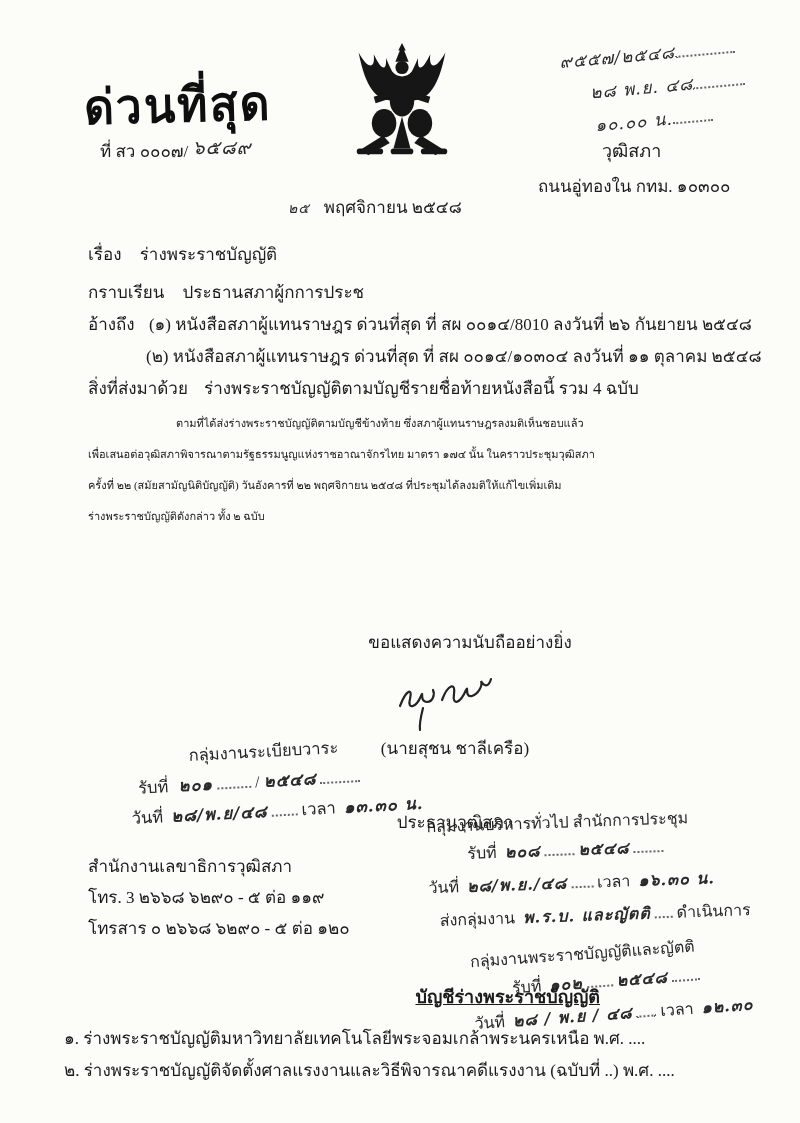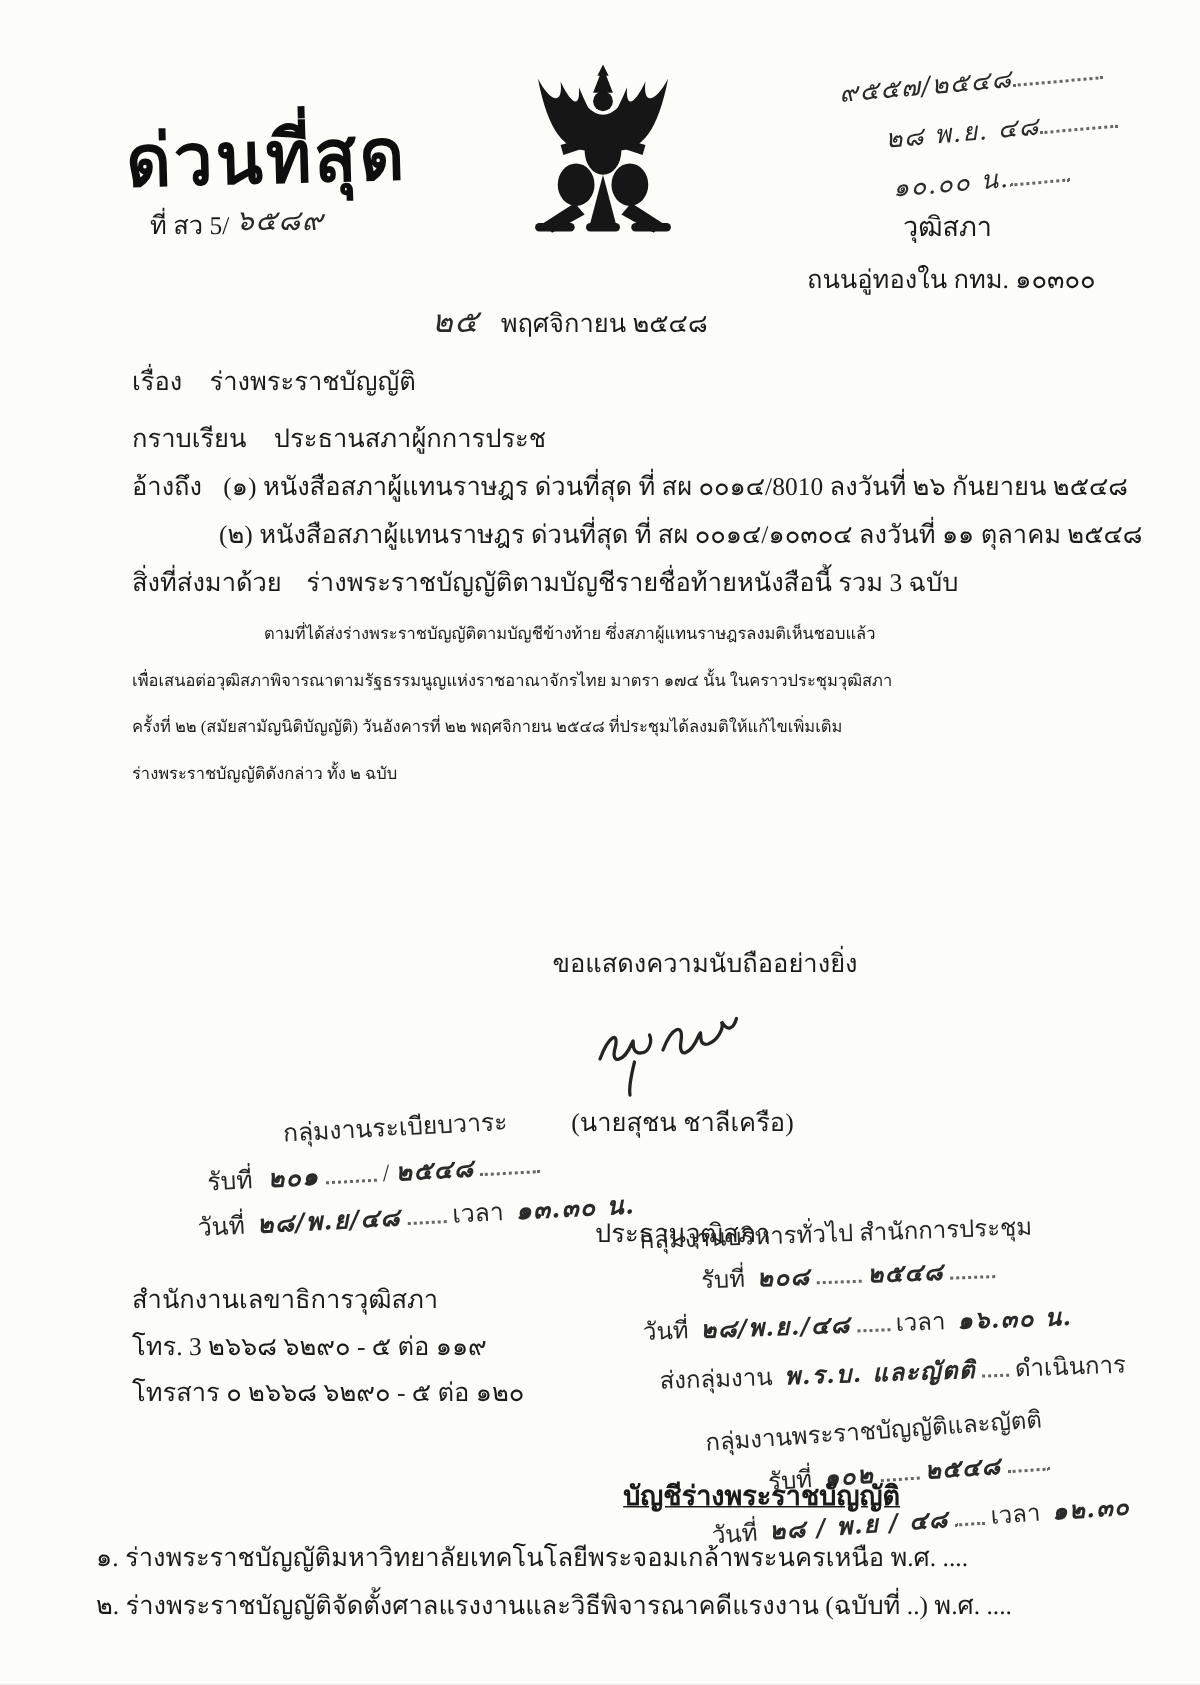--- a/index.html
+++ b/index.html
@@ -32,21 +32,21 @@
   svg{display:block;}
 </style>
 </head>
 <body>
 
 <div class="page">
 
   <div class="abs urgent" style="left:84px;top:68px;">ด่วนที่สุด</div>
 
   <div class="abs print" style="left:100px;top:138px;font-size:17px;">
-    <span>ที่ สว 5/</span>
+    <span>ที่ สว ๐๐๐๗/</span>
     <span class="hand" style="font-size:19px;position:relative;top:-3px;">๖๕๘๙</span>
   </div>
 
   <div class="abs" style="left:336px;top:42px;">
     <svg width="132" height="134" viewBox="0 0 140 140">
       <g fill="#161616">
         <path d="M70 2 L63 20 L77 20 Z"></path>
         <path d="M66 8 L70 0 L74 8 Z"></path>
         <circle cx="70" cy="26" r="7"></circle>
         <path d="M59 30 Q70 41 81 30 L78 44 Q70 50 62 44 Z"></path>
@@ -70,21 +70,21 @@
   <div class="abs notes hand" style="left:562px;top:40px;transform:rotate(-5deg);font-size:17px;">
     <span class="line"><span>๙๕๕๗/๒๕๔๘</span><span class="dots" style="width:60px;"></span></span>
     <span class="line" style="margin-left:28px;margin-top:6px;"><span>๒๘ พ.ย. ๔๘</span><span class="dots" style="width:52px;"></span></span>
     <span class="line" style="margin-left:30px;margin-top:6px;"><span>๑๐.๐๐ น.</span><span class="dots" style="width:40px;"></span></span>
   </div>
 
   <div class="abs print" style="left:602px;top:139px;font-size:18px;">วุฒิสภา</div>
   <div class="abs print" style="left:538px;top:176px;">ถนนอู่ทองใน  กทม. ๑๐๓๐๐</div>
 
   <div class="abs" style="left:288px;top:197px;">
-    <span class="hand" style="font-size:21px;">๒๕</span>
+    <span class="hand" style="font-size:14px;">๒๕</span>
     <span class="print" style="margin-left:10px;">พฤศจิกายน ๒๕๔๘</span>
   </div>
 
   <div class="abs print" style="left:88px;top:244px;">
     <span>เรื่อง</span>
     <span style="margin-left:14px;">ร่างพระราชบัญญัติ</span>
   </div>
 
   <div class="abs print" style="left:88px;top:282px;">
     <span>กราบเรียน</span>
@@ -92,21 +92,21 @@
   </div>
 
   <div class="abs print" style="left:88px;top:314px;white-space:nowrap;">
     <span>อ้างถึง</span>
     <span style="margin-left:10px;">(๑)  หนังสือสภาผู้แทนราษฎร  ด่วนที่สุด  ที่  สผ  ๐๐๑๔/8010  ลงวันที่  ๒๖  กันยายน  ๒๕๔๘</span>
   </div>
   <div class="abs print" style="left:146px;top:346px;white-space:nowrap;">(๒)  หนังสือสภาผู้แทนราษฎร  ด่วนที่สุด  ที่  สผ  ๐๐๑๔/๑๐๓๐๔  ลงวันที่  ๑๑  ตุลาคม  ๒๕๔๘</div>
 
   <div class="abs print" style="left:88px;top:378px;white-space:nowrap;">
     <span>สิ่งที่ส่งมาด้วย</span>
-    <span style="margin-left:12px;">ร่างพระราชบัญญัติตามบัญชีรายชื่อท้ายหนังสือนี้  รวม 3 ฉบับ</span>
+    <span style="margin-left:12px;">ร่างพระราชบัญญัติตามบัญชีรายชื่อท้ายหนังสือนี้  รวม 4 ฉบับ</span>
   </div>
 
   <div class="abs para" style="left:88px;top:408px;">ตามที่ได้ส่งร่างพระราชบัญญัติตามบัญชีข้างท้าย  ซึ่งสภาผู้แทนราษฎรลงมติเห็นชอบแล้ว
 เพื่อเสนอต่อวุฒิสภาพิจารณาตามรัฐธรรมนูญแห่งราชอาณาจักรไทย  มาตรา ๑๗๔  นั้น  ในคราวประชุมวุฒิสภา
 ครั้งที่ ๒๒ (สมัยสามัญนิติบัญญัติ) วันอังคารที่ ๒๒ พฤศจิกายน ๒๕๔๘  ที่ประชุมได้ลงมติให้แก้ไขเพิ่มเติม
 ร่างพระราชบัญญัติดังกล่าว  ทั้ง ๒ ฉบับ</div>
 
   <div class="abs print center" style="left:320px;top:632px;width:300px;">ขอแสดงความนับถืออย่างยิ่ง</div>
 
   <div class="abs" style="left:392px;top:672px;">

